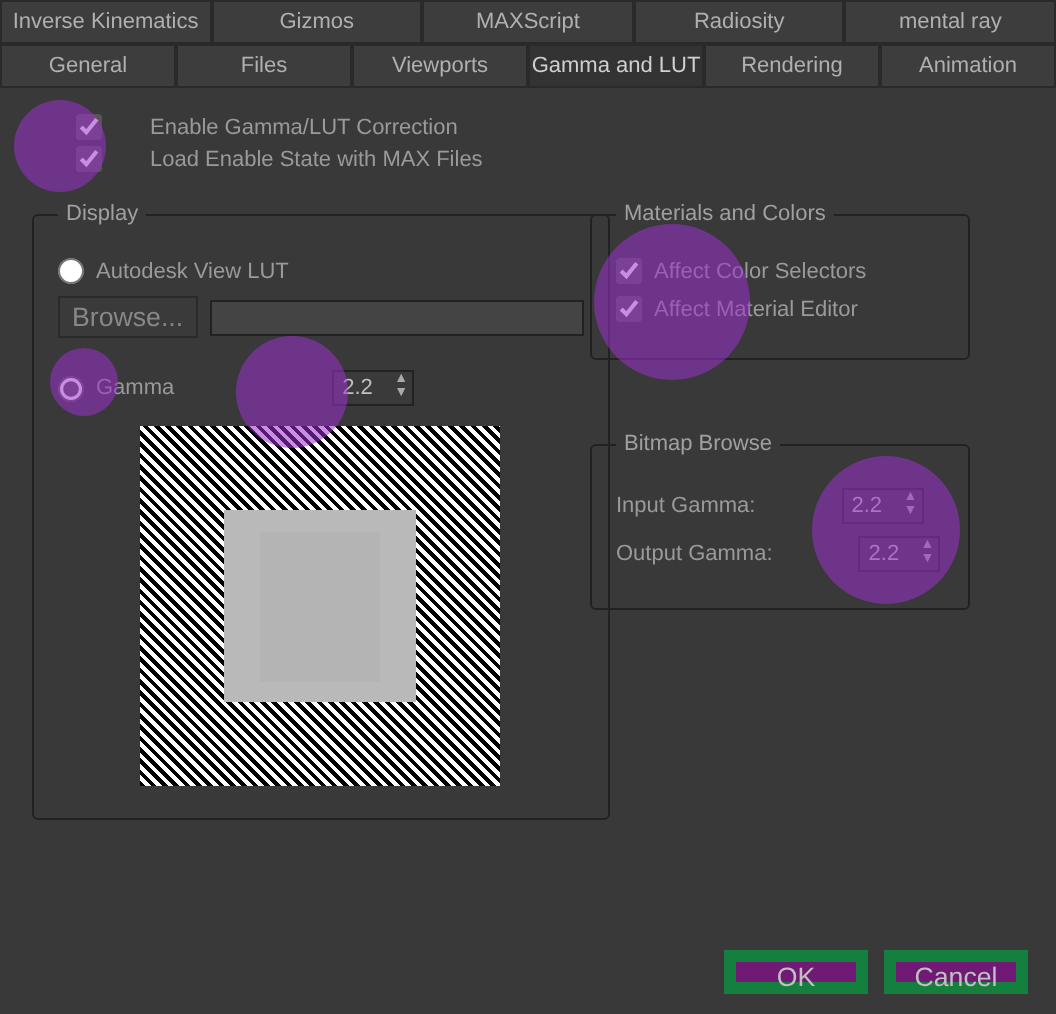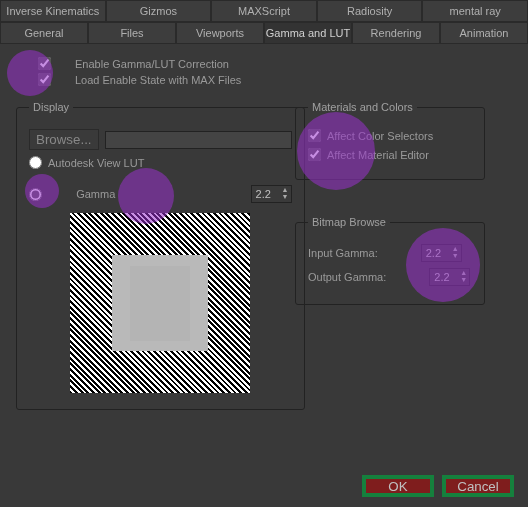--- a/index.html
+++ b/index.html
@@ -147,22 +147,22 @@
   .footer {
     position: absolute;
     bottom: 10px;
     right: 14px;
     display: flex;
     gap: 8px;
   }
   .btn {
     width: 72px;
     height: 22px;
-    background: #7f1d1d;
-    border: 4px solid #15803d;
+    background: #701a75;
+    border: 6px solid #15803d;
     color: #c0c0c0;
     cursor: pointer;
   }
   .hl {
     position: absolute;
     border-radius: 50%;
     background: rgba(153, 50, 204, 0.55);
     pointer-events: none;
   }
   .hl1 { left: 7px;  top: 50px;  width: 46px; height: 46px; }
@@ -199,28 +199,28 @@
   <div class="check-row">
     <input type="checkbox" checked="" style="">
     <label>Load Enable State with MAX Files</label>
   </div>
 
   <div class="cols">
     <div class="left-col">
       <fieldset>
         <legend>Display</legend>
         <div class="row">
+          <input type="radio" name="disp" style="">
+          <label>Autodesk View LUT</label>
+        </div>
+        <div class="row">
           <button class="browse-btn" disabled="">Browse...</button>
           <input class="text-input" value="" style="">
         </div>
-        <div class="row">
-          <input type="radio" name="disp" style="">
-          <label>Autodesk View LUT</label>
-        </div>
-        <div class="row" style="margin-top:16px;justify-content:space-between;">
+        <div class="row" style="margin-top:16px;">
           <input type="radio" name="disp" checked="" style="">
           <label>Gamma</label>
           <span style="flex:0 0 24px"></span>
           <span class="spinner">
             <input value="2.2" style="">
             <span class="arrows">▲<br>▼</span>
           </span>
         </div>
         <div class="preview-box">
           <div class="preview-inner1">

